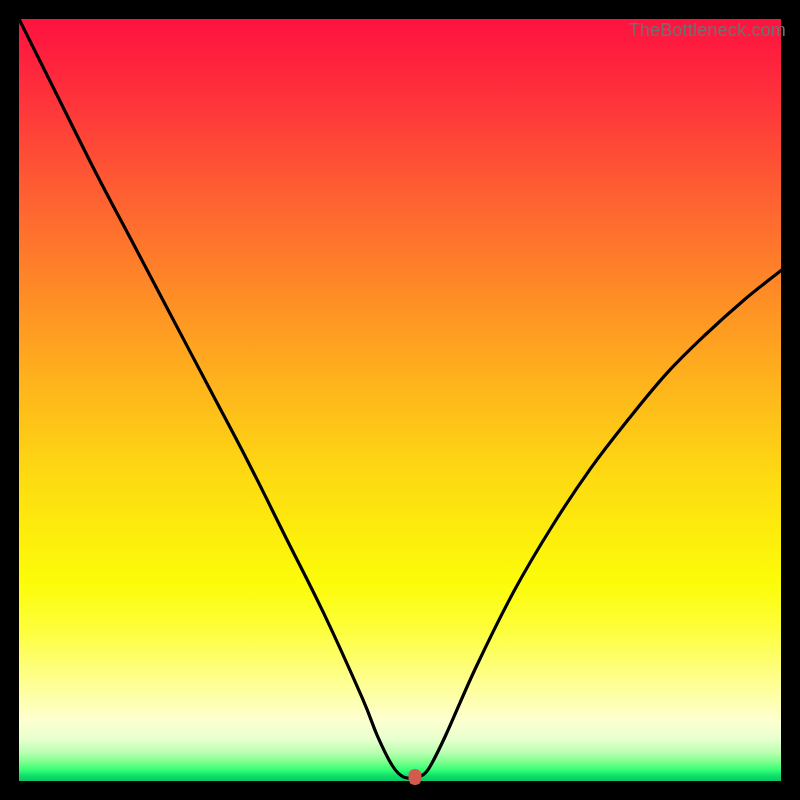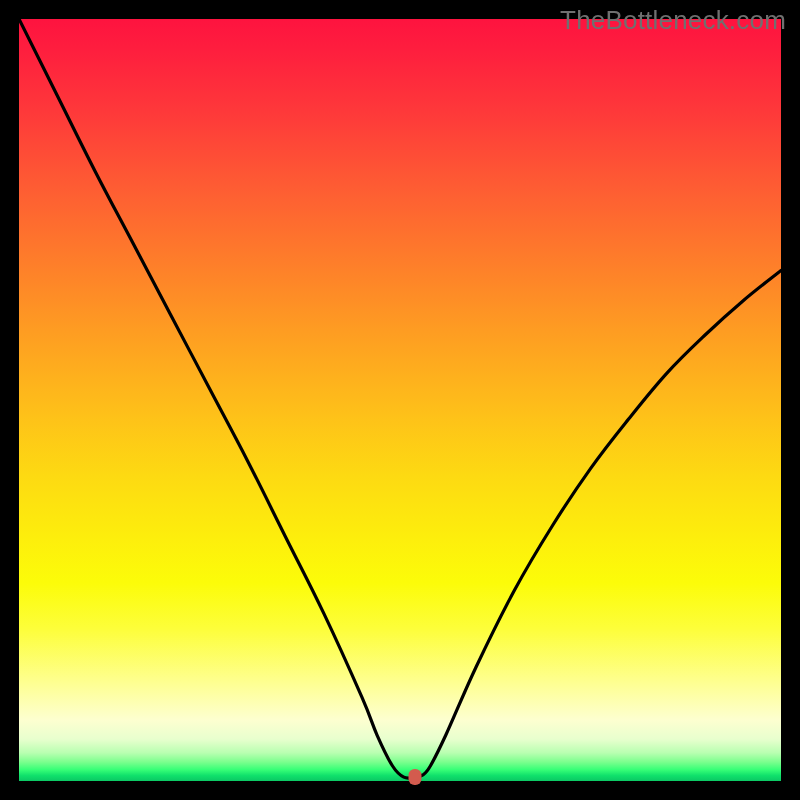--- a/index.html
+++ b/index.html
@@ -12,24 +12,24 @@
     font-family: Arial, Helvetica, sans-serif;
   }
   .frame {
     position: relative;
     width: 800px;
     height: 800px;
     background: #000;
   }
   .watermark {
     position: absolute;
-    top: 5px;
+    top: 20px;
     right: 14px;
     color: #707070;
-    font-size: 26px;
+    font-size: 18px;
     font-weight: 500;
     letter-spacing: 0.2px;
     z-index: 5;
   }
   .plot {
     position: absolute;
     left: 19px;
     top: 19px;
     width: 762px;
     height: 762px;

